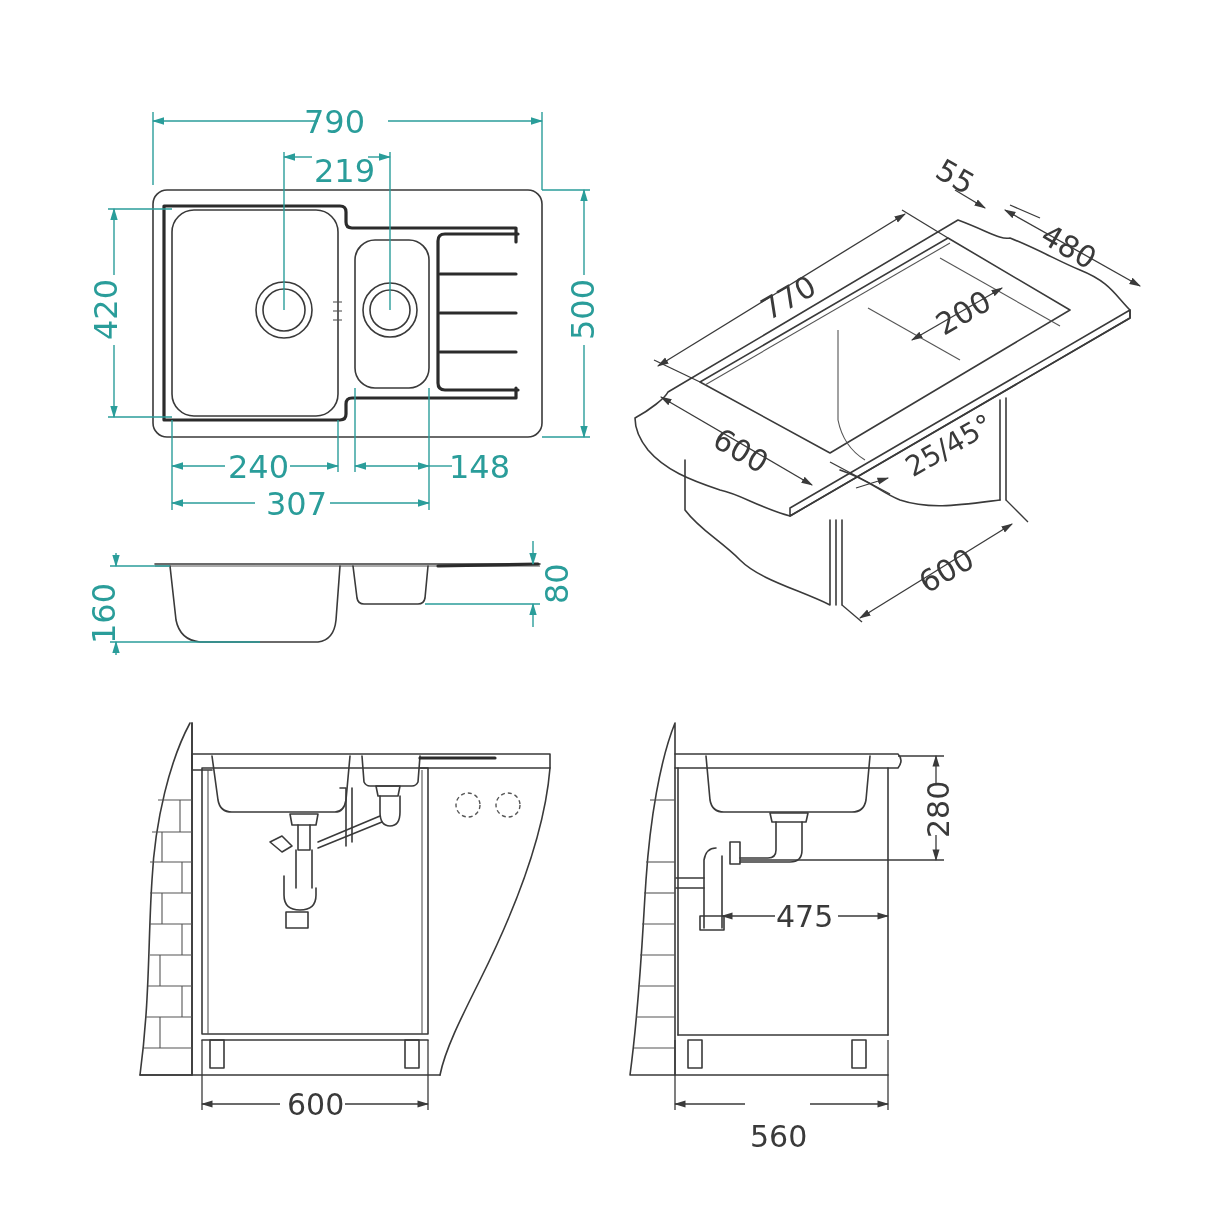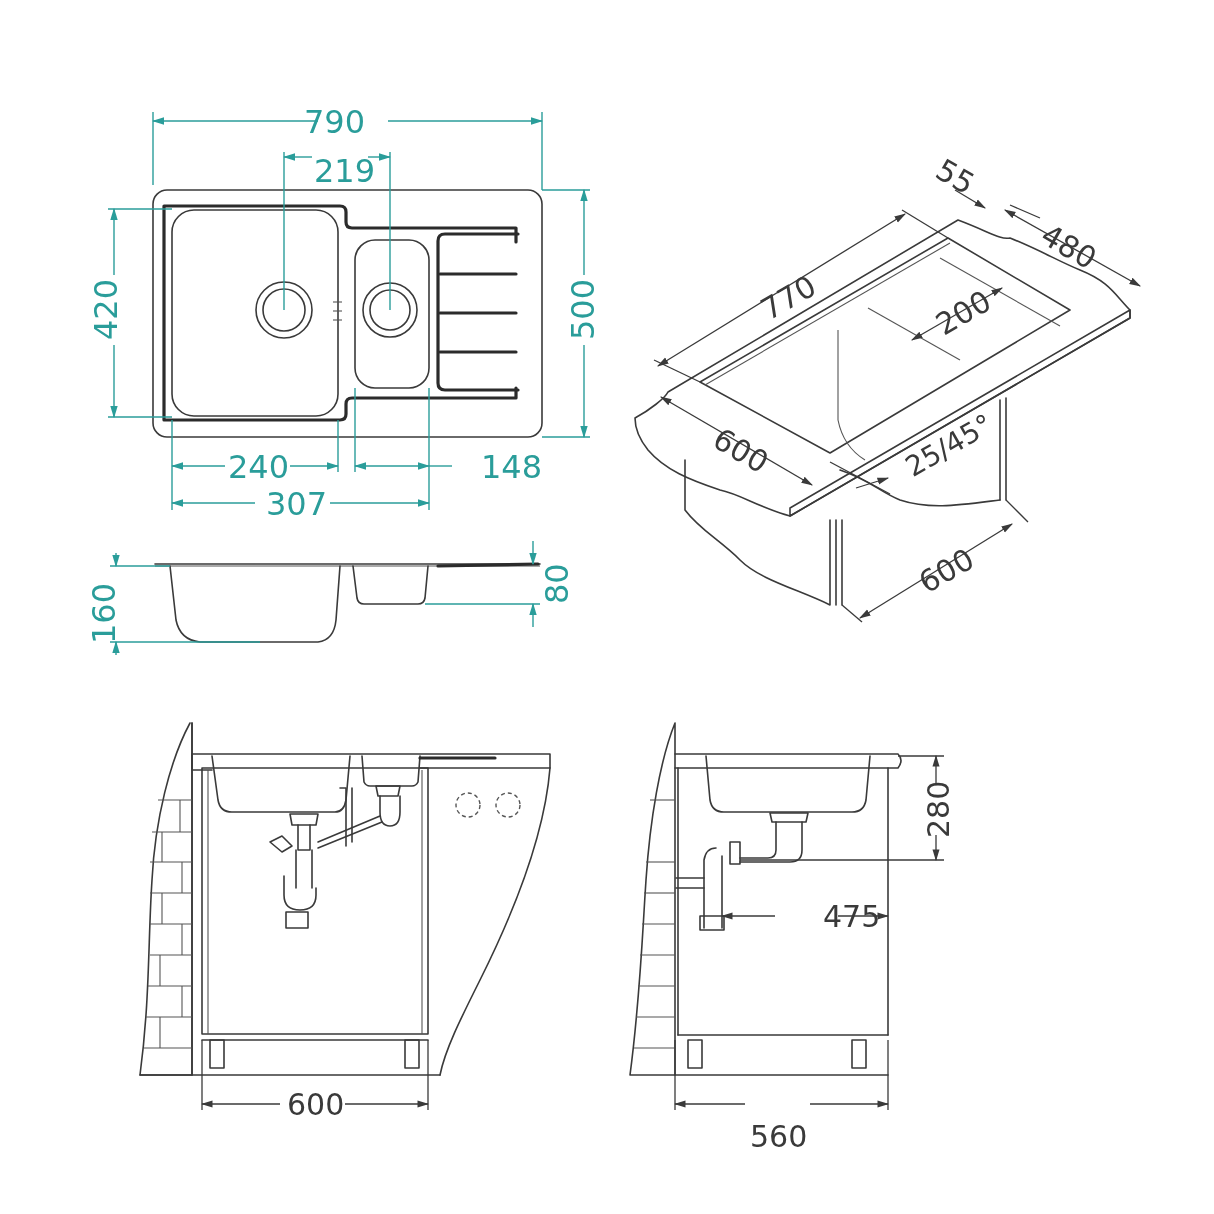--- a/index.html
+++ b/index.html
@@ -255,31 +255,31 @@
     <line x1="675" y1="1104" x2="745" y2="1104" class="dim-dark" marker-start="url(#aD)"></line>
     <line x1="810" y1="1104" x2="888" y2="1104" class="dim-dark" marker-end="url(#aD)"></line>
   </g>
 </svg>
 
 <div class="lbl lbl-teal" style="left:304px; top:106px;">790</div>
 <div class="lbl lbl-teal" style="left:314px; top:155px;">219</div>
 <div class="lbl lbl-teal" style="left:90px; top:293px; transform:rotate(-90deg); transform-origin:left top; top:340px;">420</div>
 <div class="lbl lbl-teal" style="left:567px; top:340px; transform:rotate(-90deg); transform-origin:left top;">500</div>
 <div class="lbl lbl-teal" style="left:228px; top:451px;">240</div>
-<div class="lbl lbl-teal" style="left:481px; top:451px;text-align:right;">148</div>
+<div class="lbl lbl-teal" style="left:449px; top:451px;text-align:right;">148</div>
 <div class="lbl lbl-teal" style="left:266px; top:488px;">307</div>
 
 <div class="lbl lbl-teal" style="left:88px; top:644px; transform:rotate(-90deg); transform-origin:left top;">160</div>
 <div class="lbl lbl-teal" style="left:541px; top:604px; transform:rotate(-90deg); transform-origin:left top;">80</div>
 
 <div class="lbl lbl-dark" style="left:760px; top:283px; transform:rotate(-30deg);">770</div>
 <div class="lbl lbl-dark" style="left:936px; top:162px; transform:rotate(30deg);">55</div>
 <div class="lbl lbl-dark" style="left:1040px; top:232px; transform:rotate(30deg);">480</div>
 <div class="lbl lbl-dark" style="left:935px; top:298px; transform:rotate(-30deg);">200</div>
 <div class="lbl lbl-dark" style="left:712px; top:436px; transform:rotate(30deg);">600</div>
 <div class="lbl lbl-dark" style="left:902px; top:432px; transform:rotate(-30deg); font-size:28px;">25/45°</div>
 <div class="lbl lbl-dark" style="left:918px; top:556px; transform:rotate(-30deg);">600</div>
 
 <div class="lbl lbl-dark" style="left:287px; top:1090px;">600</div>
 
 <div class="lbl lbl-dark" style="left:924px; top:838px; transform:rotate(-90deg); transform-origin:left top;">280</div>
-<div class="lbl lbl-dark" style="left:823px; top:902px;">475</div>
+<div class="lbl lbl-dark" style="left:776px; top:902px;">475</div>
 <div class="lbl lbl-dark" style="left:750px; top:1122px;">560</div>
 
 </body></html>

